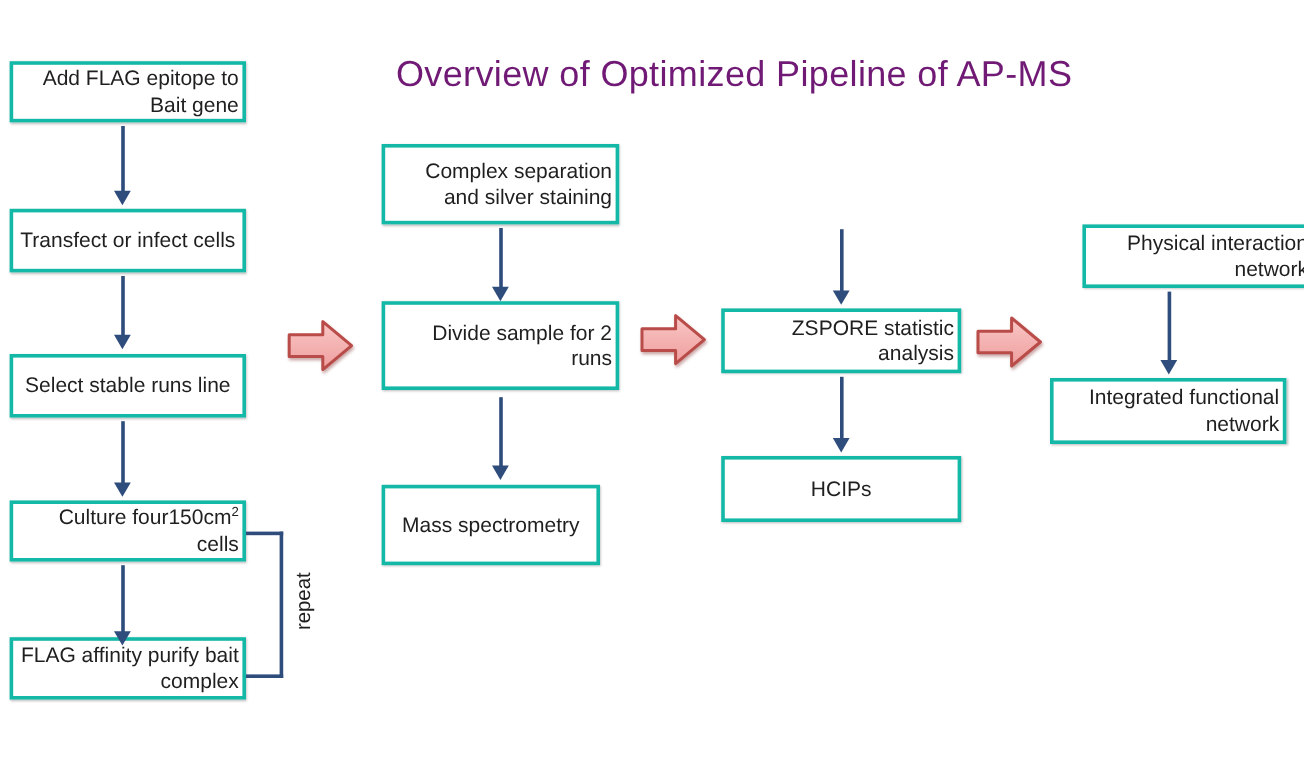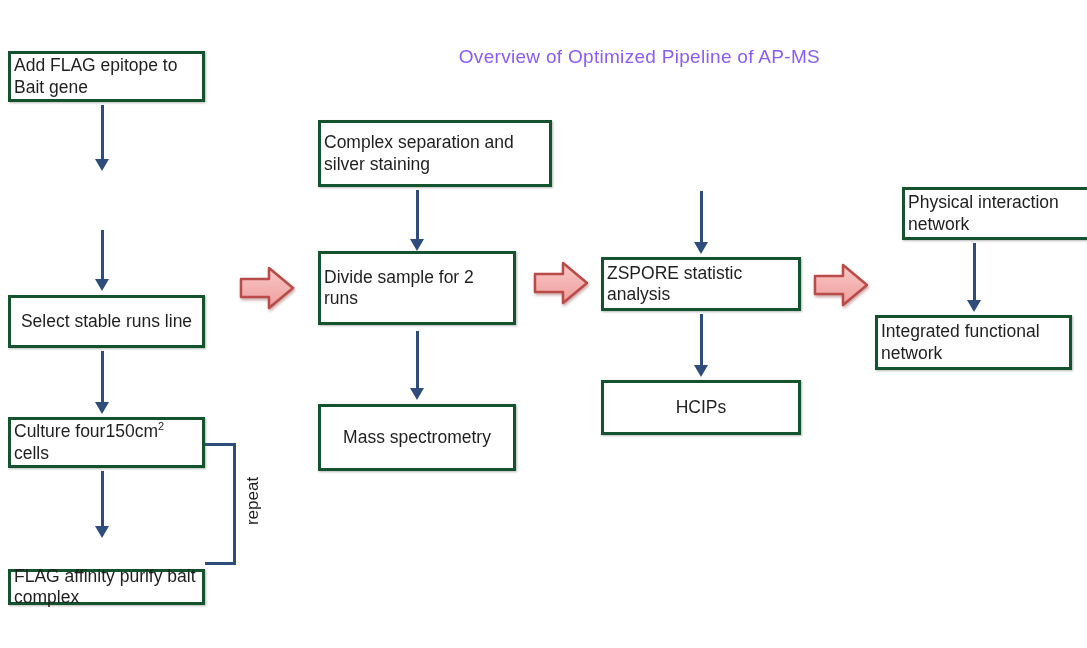--- a/index.html
+++ b/index.html
@@ -14,35 +14,35 @@
     height: 648px;
     background: #ffffff;
     overflow: hidden;
   }
   .title {
     position: absolute;
     left: 330px;
     top: 46px;
     width: 490px;
     text-align: right;
-    font-size: 19px;
-    color: #8b5cf6;
+    font-size: 30px;
+    color: #701a75;
     letter-spacing: 0.3px;
     white-space: nowrap;
   }
   .fbox {
     position: absolute;
     box-sizing: border-box;
-    border: 3px solid #14532d;
+    border: 3px solid #14b8a6;
     background: #ffffff;
     box-shadow: 1px 1px 2px rgba(0,0,0,0.28);
     display: flex;
     align-items: center;
     justify-content: center;
-    text-align: left;
+    text-align: right;
     font-size: 17.5px;
     line-height: 1.22;
     color: #1f1f1f;
     padding: 2px 3px;
   }
   .fbox sup {
     font-size: 11px;
     line-height: 0;
   }
   .varrow {
@@ -93,29 +93,30 @@
   }
 </style>
 </head>
 <body>
 
 <div class="slide">
 
   <div class="title">Overview of Optimized Pipeline of AP-MS</div>
 
   <div class="fbox" style="left:8px;top:51px;width:197px;height:51px">Add FLAG epitope to Bait gene</div>
+  <div class="fbox" style="left:8px;top:174px;width:197px;height:53px">Transfect or infect cells</div>
   <div class="fbox" style="left:8px;top:295px;width:197px;height:53px">Select stable runs line</div>
   <div class="fbox" style="left:8px;top:417px;width:197px;height:51px">
     <span><span>Culture four150cm</span><sup>2</sup><span> cells</span></span>
   </div>
-  <div class="fbox" style="left:8px;top:569px;width:197px;height:36px">FLAG affinity purify bait complex</div>
+  <div class="fbox" style="left:8px;top:531px;width:197px;height:52px">FLAG affinity purify bait complex</div>
 
-  <div class="fbox" style="left:318px;top:120px;width:234px;height:67px">Complex separation and silver staining</div>
+  <div class="fbox" style="left:318px;top:120px;width:198px;height:67px">Complex separation and silver staining</div>
   <div class="fbox" style="left:318px;top:251px;width:198px;height:74px">Divide sample for 2 runs</div>
-  <div class="fbox" style="left:318px;top:404px;width:198px;height:67px">Mass spectrometry</div>
+  <div class="fbox" style="left:318px;top:404px;width:182px;height:67px">Mass spectrometry</div>
 
   <div class="fbox" style="left:601px;top:257px;width:200px;height:54px">ZSPORE statistic analysis</div>
   <div class="fbox" style="left:601px;top:380px;width:200px;height:55px">HCIPs</div>
 
   <div class="fbox" style="left:902px;top:187px;width:194px;height:53px">Physical interaction network</div>
   <div class="fbox" style="left:875px;top:315px;width:197px;height:55px">Integrated functional network</div>
 
   <div class="varrow" style="left:95px;top:105px;height:66px">
       <div class="stem"></div>
       <div class="head"></div>

